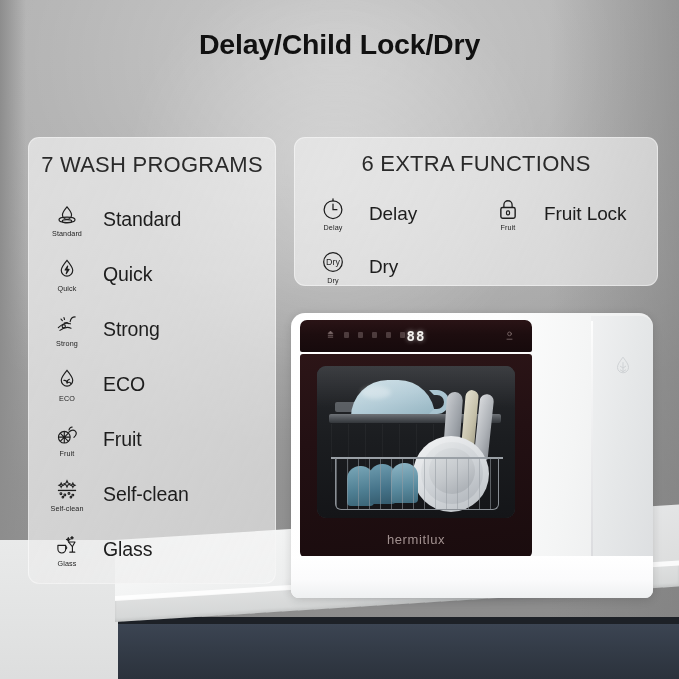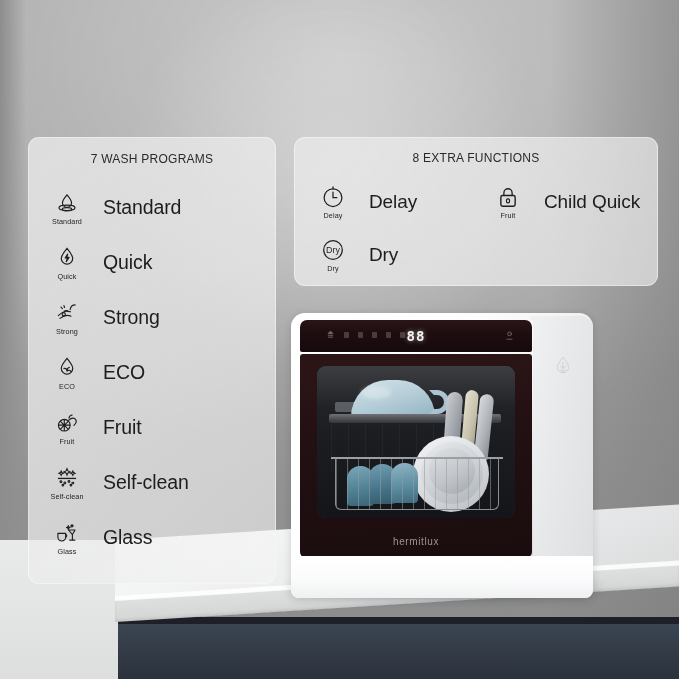--- a/index.html
+++ b/index.html
@@ -64,21 +64,21 @@
   
   .card {
     position: absolute;
     border-radius: 11px;
     background: linear-gradient(115deg, rgba(232,232,232,0.80) 0%, rgba(236,236,236,0.72) 48%, rgba(244,244,244,0.60) 100%);
     border: 1px solid rgba(255,255,255,0.42);
     z-index: 5;
   }
   .card-title {
     text-align: center;
-    font-size: 12px;
+    font-size: 22px;
     color: #2a2a2a;
     letter-spacing: 0.25px;
     font-weight: normal;
   }
 
   #card-programs {
     left: 28px; top: 137px;
     width: 248px; height: 447px;
     padding-top: 14px;
   }
@@ -175,21 +175,21 @@
     position: absolute;
     left: 0; top: 540px; width: 125px; height: 139px;
     background: linear-gradient(180deg, #e9eaea 0%, #e2e3e3 60%, #dddede 100%);
     z-index: 2;
   }
 
   
   .dishwasher {
     position: absolute;
     left: 291px; top: 313px;
-    width: 302px; height: 285px;
+    width: 362px; height: 285px;
     z-index: 4;
   }
   .dw-shadow {
     position: absolute;
     left: 286px; top: 575px; width: 318px; height: 26px;
     background: radial-gradient(ellipse at center, rgba(40,45,55,0.42) 0%, rgba(40,45,55,0.10) 58%, rgba(0,0,0,0) 78%);
     z-index: 3;
     filter: blur(3px);
   }
   .dw-body {
@@ -270,21 +270,21 @@
     left: 17px; top: 12px; width: 198px; height: 152px;
     border-radius: 9px;
     background: #0d0d10;
     overflow: hidden;
     box-shadow: inset 0 0 0 1px rgba(120,120,125,0.35);
   }
   .dw-brand {
     position: absolute;
     left: 0; right: 0; bottom: 11px;
     text-align: center;
-    font-size: 10px;
+    font-size: 13px;
     color: #b9a8a6;
     letter-spacing: 0.6px;
     opacity: 0.85;
     margin-top: 44px;
   }
   .dw-base {
     position: absolute;
     left: 0; right: 0; bottom: 0; height: 42px;
     border-radius: 0 0 8px 8px;
     background: linear-gradient(180deg, #ffffff 0%, #fbfbfc 55%, #eef0f1 100%);
@@ -385,20 +385,21 @@
 <body>
 
 <div id="scene">
 
   <div class="wall"></div>
   <div class="wall-glow"></div>
   <div class="wall-left-shade"></div>
   <div class="wall-right-shade"></div>
 
   <div class="headline">
+    <span class="line">Delay/Child Lock/Dry</span>
   </div>
 
   <div class="card" id="card-programs">
     <div class="card-title">7 WASH PROGRAMS</div>
 
     <div class="prog-list">
 
       <div class="feature">
         <div class="feature-icon-wrap">
           <span class="feature-icon">
@@ -507,21 +508,21 @@
           </span>
           <span class="feature-sub">Glass</span>
         </div>
         <span class="feature-label">Glass</span>
       </div>
 
     </div>
   </div>
 
   <div class="card" id="card-functions">
-    <div class="card-title">8 EXTRA FUNCTIONS</div>
+    <div class="card-title">6 EXTRA FUNCTIONS</div>
 
     <div class="func-grid">
 
       <div class="feature">
         <div class="feature-icon-wrap">
           <span class="feature-icon">
             <svg viewBox="0 0 24 24" fill="none" stroke="#1e1e1e" stroke-width="1.15">
               <circle cx="12" cy="12.6" r="8.2"></circle>
               <path d="M12 7.4v5.2h3.6" stroke-linecap="round"></path>
               <path d="M12 2.6v1.8" stroke-linecap="round"></path>
@@ -536,21 +537,21 @@
         <div class="feature-icon-wrap">
           <span class="feature-icon">
             <svg viewBox="0 0 24 24" fill="none" stroke="#1e1e1e" stroke-width="1.3">
               <rect x="5.4" y="10.6" width="13.2" height="10" rx="1.6"></rect>
               <path d="M8.2 10.6V8.2a3.8 3.8 0 0 1 7.6 0v2.4" stroke-width="1.2"></path>
               <rect x="10.6" y="13.8" width="2.8" height="3.6" rx="1.2" stroke-width="1.1"></rect>
             </svg>
           </span>
           <span class="feature-sub">Fruit</span>
         </div>
-        <span class="feature-label">Child Quick</span>
+        <span class="feature-label">Fruit Lock</span>
       </div>
 
       <div class="feature">
         <div class="feature-icon-wrap">
           <span class="feature-icon">
             <svg viewBox="0 0 24 24" fill="none" stroke="#1e1e1e" stroke-width="1.15">
               <circle cx="12" cy="12" r="8.6"></circle>
               <text x="12" y="15.1" font-family="Liberation Sans, sans-serif" font-size="8.2" fill="#1e1e1e" stroke="none" text-anchor="middle">Dry</text>
             </svg>
           </span>

